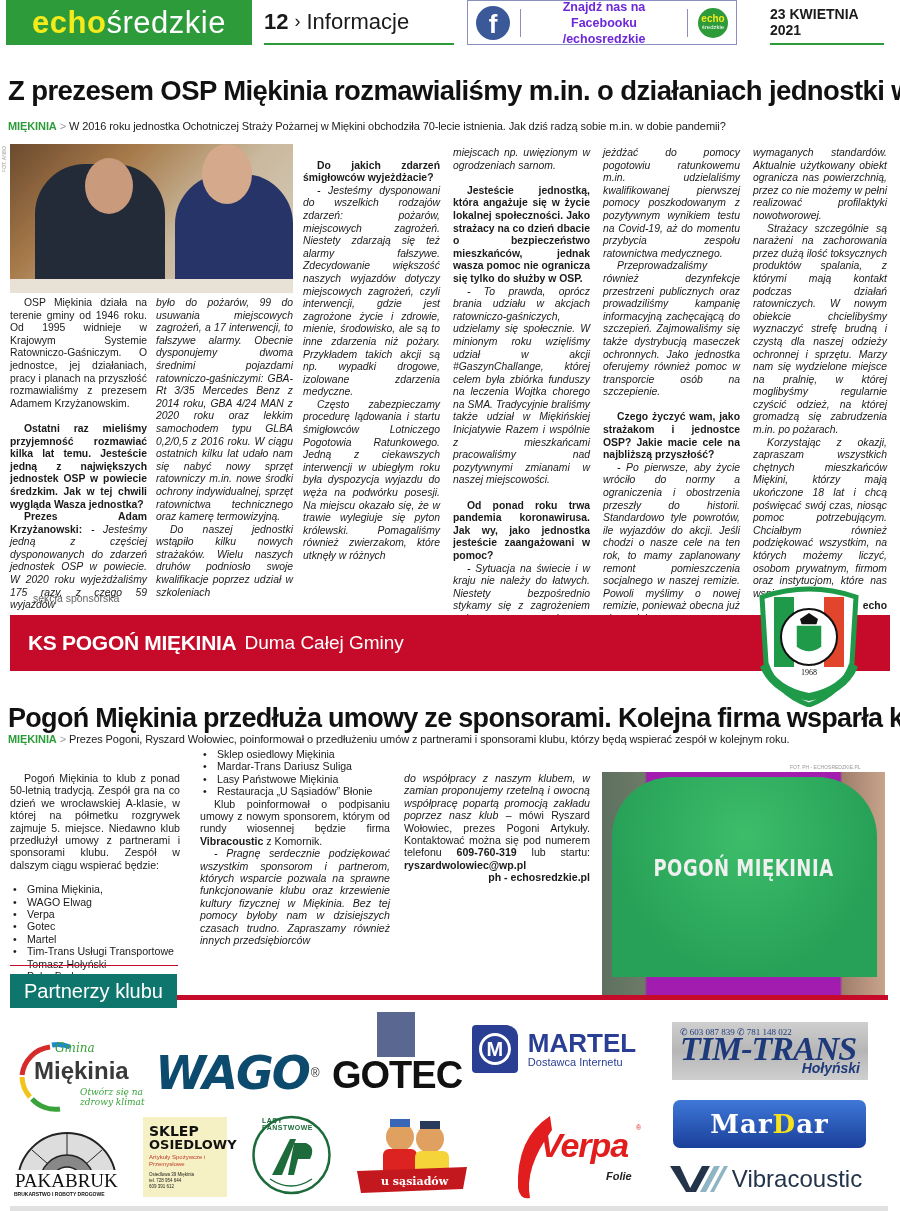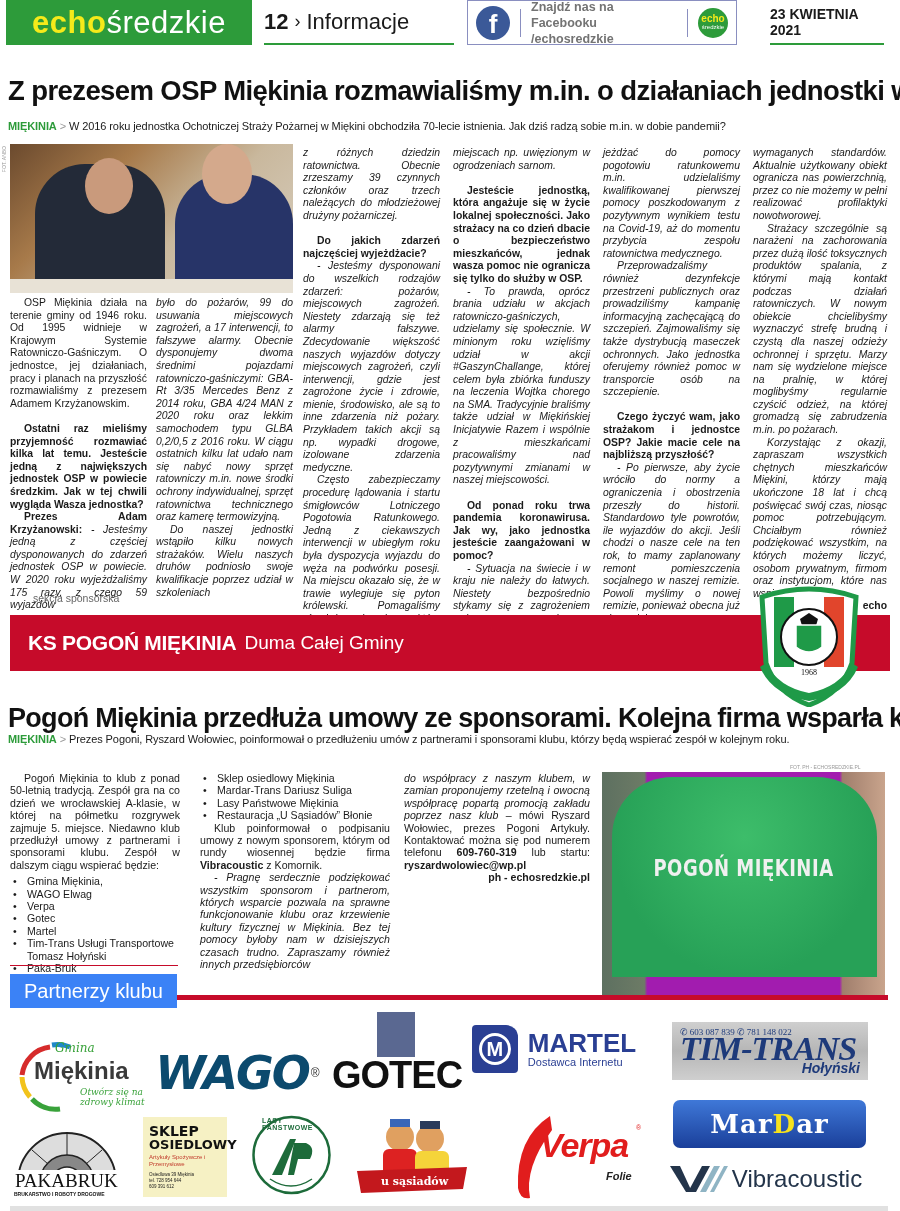--- a/index.html
+++ b/index.html
@@ -8,21 +8,21 @@
 .abs{position:absolute}
 
 .masthead{left:6px;top:0;width:246px;height:45px;background:#2d9b3a;display:flex;align-items:center;justify-content:center;font-size:31px;color:#fff;letter-spacing:0.5px}
 .masthead .echo{color:#f5ea1a;font-weight:bold}
 .pagebox{left:264px;top:0;width:190px;height:45px;border-bottom:2px solid #2d9b3a;display:flex;align-items:center;font-size:22px}
 .pagebox .num{font-weight:bold;margin-right:6px}
 .pagebox .sep{margin-right:6px;font-size:18px}
 .fbbox{left:467px;top:0;width:270px;height:45px;border:1px solid #8a8fc0;display:flex;align-items:center;padding:0 8px}
 .fbicon{width:34px;height:34px;border-radius:50%;background:#3b5998;color:#fff;font-weight:bold;font-size:26px;display:flex;align-items:flex-end;justify-content:center;overflow:hidden}
 .fbdiv{width:1px;height:28px;background:#8a8fc0;margin:0 10px}
-.fbtext{flex:1;color:#737373;font-weight:bold;font-size:12.5px;line-height:16px}
+.fbtext{flex:1;text-align:center;color:#6d28d9;font-weight:bold;font-size:12.5px;line-height:16px}
 .echobadge{width:30px;height:30px;border-radius:50%;background:#2d9b3a;color:#f5ea1a;font-size:10px;font-weight:bold;display:flex;flex-direction:column;align-items:center;justify-content:center;line-height:9px}
 .echobadge small{font-size:6px;color:#fff;font-weight:normal}
 .datebox{left:770px;top:0;width:114px;height:45px;border-bottom:2px solid #2d9b3a;display:flex;align-items:center;justify-content:flex-end;font-weight:bold;font-size:14px}
 
 .h1{left:8px;top:75px;width:890px;font-size:27.5px;font-weight:bold;letter-spacing:-0.6px;color:#111;white-space:nowrap}
 .lead{left:8px;top:120px;font-size:11px;white-space:nowrap;letter-spacing:-0.1px}
 .lead .place,.lead2 .place{color:#2d9b3a;font-weight:bold}
 .lead .arr{color:#999;margin:0 3px}
 .photo1{left:10px;top:144px;width:283px;height:149px;background:linear-gradient(135deg,#6b4a2e 0%,#a77a4a 30%,#c9b89d 60%,#d8cfc0 100%);overflow:hidden}
 .photo1 .man1{position:absolute;left:25px;top:20px;width:130px;height:140px;background:#232a38;border-radius:50px 50px 0 0}
@@ -52,32 +52,32 @@
 .crest{left:752px;top:583px;width:114px;height:124px}
 .h2{left:8px;top:703px;font-size:27px;font-weight:bold;letter-spacing:-0.7px;white-space:nowrap;color:#111}
 .lead2{left:8px;top:733px;font-size:11px;white-space:nowrap;letter-spacing:-0.1px}
 .lead2 .arr{color:#999;margin:0 3px}
 .a2{font-size:10.6px;line-height:12.4px;text-align:justify}
 .a2 .ind{text-indent:14px}
 .a2 ul{list-style:none}
 .a2 li{position:relative;padding-left:17px;text-align:left}
 .a2 li::before{content:"•";position:absolute;left:3px}
 .a2c1{left:10px;top:772px;width:170px}
-.a2c2{left:200px;top:772px;width:190px}
+.a2c2{left:200px;top:748px;width:190px}
 .a2c3{left:404px;top:772px;width:186px}
-.a2c1 ul{margin-top:4px}
+.a2c1 ul{margin-top:12px}
 .redline{left:10px;top:965px;width:168px;height:1px;background:#c60b2a}
 .fot2{left:790px;top:764px;font-size:5px;color:#999}
 .photo2{left:602px;top:772px;width:283px;height:228px;background:#a21caf;overflow:hidden}
 .photo2 .bg{position:absolute;inset:0;background:linear-gradient(90deg,#5d7060 0%,#6d7b66 15%,transparent 16%,transparent 84%,#a07e6c 85%,#c9a48c 100%)}
 .photo2 .shirt{position:absolute;left:10px;top:5px;width:265px;height:200px;background:radial-gradient(ellipse at 50% 30%,#3dbd6a,#27a157 70%);border-radius:60px 60px 0 0}
 .photo2 .txt{position:absolute;left:0;width:283px;top:85px;text-align:center;color:#f0f0f0;font-weight:bold;font-size:18px;letter-spacing:0.5px;font-family:"DejaVu Sans",sans-serif;transform:scaleY(1.25)}
 
 .partbar{left:10px;top:974px;width:878px;height:34px;display:flex;align-items:flex-end}
-.partbar .tab{background:#3b82f6;color:#fff;font-size:20px;height:34px;padding:0 14px;display:flex;align-items:center}
+.partbar .tab{background:#0f766e;color:#fff;font-size:20px;height:34px;padding:0 14px;display:flex;align-items:center}
 .partbar .line{flex:1;height:5px;background:#c60b2a;margin-bottom:8px}
 .logo{position:absolute;display:flex;align-items:center;justify-content:center}
 .lg-miekinia{left:10px;top:1035px;width:140px;height:80px}
 .lg-wago{left:155px;top:1033px;width:165px;height:80px}
 .lg-gotec{left:330px;top:1012px;width:125px;height:100px}
 .lg-martel{left:468px;top:1022px;width:172px;height:54px}
 .lg-timtrans{left:672px;top:1022px;width:196px;height:58px;background:linear-gradient(180deg,#cfcfcf,#b6b6b6 50%,#cfcfcf)}
 .lg-mardar{left:673px;top:1100px;width:193px;height:48px;background:linear-gradient(180deg,#3f78d8,#1a3f9a);border-radius:7px}
 .lg-vibra{left:666px;top:1157px;width:200px;height:44px}
 .lg-verpa{left:508px;top:1108px;width:140px;height:95px}
@@ -131,23 +131,22 @@
   <p class="ind">OSP Miękinia działa na terenie gminy od 1946 roku. Od 1995 widnieje w Krajowym Systemie Ratowniczo-Gaśniczym. O jednostce, jej działaniach, pracy i planach na przyszłość rozmawialiśmy z prezesem Adamem Krzyżanowskim.</p>
   <div class="gap"></div>
   <p class="q">Ostatni raz mieliśmy przyjemność rozmawiać kilka lat temu. Jesteście jedną z największych jednostek OSP w powiecie średzkim. Jak w tej chwili wygląda Wasza jednostka?</p>
   <p class="ind"><b>Prezes Adam Krzyżanowski:</b><span class="i"> - Jesteśmy jedną z częściej dysponowanych do zdarzeń jednostek OSP w powiecie. W 2020 roku wyjeżdżaliśmy 175 razy, z czego 59 wyjazdów</span></p>
 </div>
 <div class="abs col c2 i">
   <p class="i">było do pożarów, 99 do usuwania miejscowych zagrożeń, a 17 interwencji, to fałszywe alarmy. Obecnie dysponujemy dwoma średnimi pojazdami ratowniczo-gaśniczymi: GBA-Rt 3/35 Mercedes Benz z 2014 roku, GBA 4/24 MAN z 2020 roku oraz lekkim samochodem typu GLBA 0,2/0,5 z 2016 roku. W ciągu ostatnich kilku lat udało nam się nabyć nowy sprzęt ratowniczy m.in. nowe środki ochrony indywidualnej, sprzęt ratownictwa technicznego oraz kamerę termowizyjną.</p>
   <p class="ind i">Do naszej jednostki wstąpiło kilku nowych strażaków. Wielu naszych druhów podniosło swoje kwalifikacje poprzez udział w szkoleniach</p>
 </div>
 <div class="abs col c3">
-  <p class="i">z różnych dziedzin ratownictwa. Obecnie zrzeszamy 39 czynnych członków oraz trzech należących do młodzieżowej drużyny pożarniczej.</p>
-  <div class="gap"></div>
-  <p class="q">Do jakich zdarzeń najczęściej wyjeżdżacie?</p>
+  <div class="gap"></div>
+  <p class="q">Do jakich zdarzeń śmigłowców wyjeżdżacie?</p>
   <p class="ind i">- Jesteśmy dysponowani do wszelkich rodzajów zdarzeń: pożarów, miejscowych zagrożeń. Niestety zdarzają się też alarmy fałszywe. Zdecydowanie większość naszych wyjazdów dotyczy miejscowych zagrożeń, czyli interwencji, gdzie jest zagrożone życie i zdrowie, mienie, środowisko, ale są to inne zdarzenia niż pożary. Przykładem takich akcji są np. wypadki drogowe, izolowane zdarzenia medyczne.</p>
   <p class="ind i">Często zabezpieczamy procedurę lądowania i startu śmigłowców Lotniczego Pogotowia Ratunkowego. Jedną z ciekawszych interwencji w ubiegłym roku była dyspozycja wyjazdu do węża na podwórku posesji. Na miejscu okazało się, że w trawie wylegiuje się pyton królewski. Pomagaliśmy również zwierzakom, które utknęły w różnych</p>
 </div>
 <div class="abs col c4">
   <p class="i">miejscach np. uwięzionym w ogrodzeniach sarnom.</p>
   <div class="gap"></div>
   <p class="q">Jesteście jednostką, która angażuje się w życie lokalnej społeczności. Jako strażacy na co dzień dbacie o bezpieczeństwo mieszkańców, jednak wasza pomoc nie ogranicza się tylko do służby w OSP.</p>
   <p class="ind i">- To prawda, oprócz brania udziału w akcjach ratowniczo-gaśniczych, udzielamy się społecznie. W minionym roku wzięliśmy udział w akcji #GaszynChallange, której celem była zbiórka funduszy na leczenia Wojtka chorego na SMA. Tradycyjnie braliśmy także udział w Miękińskiej Inicjatywie Razem i wspólnie z mieszkańcami pracowaliśmy nad pozytywnymi zmianami w naszej miejscowości.</p>
   <div class="gap"></div>
   <p class="q">Od ponad roku trwa pandemia koronawirusa. Jak wy, jako jednostka jesteście zaangażowani w pomoc?</p>

